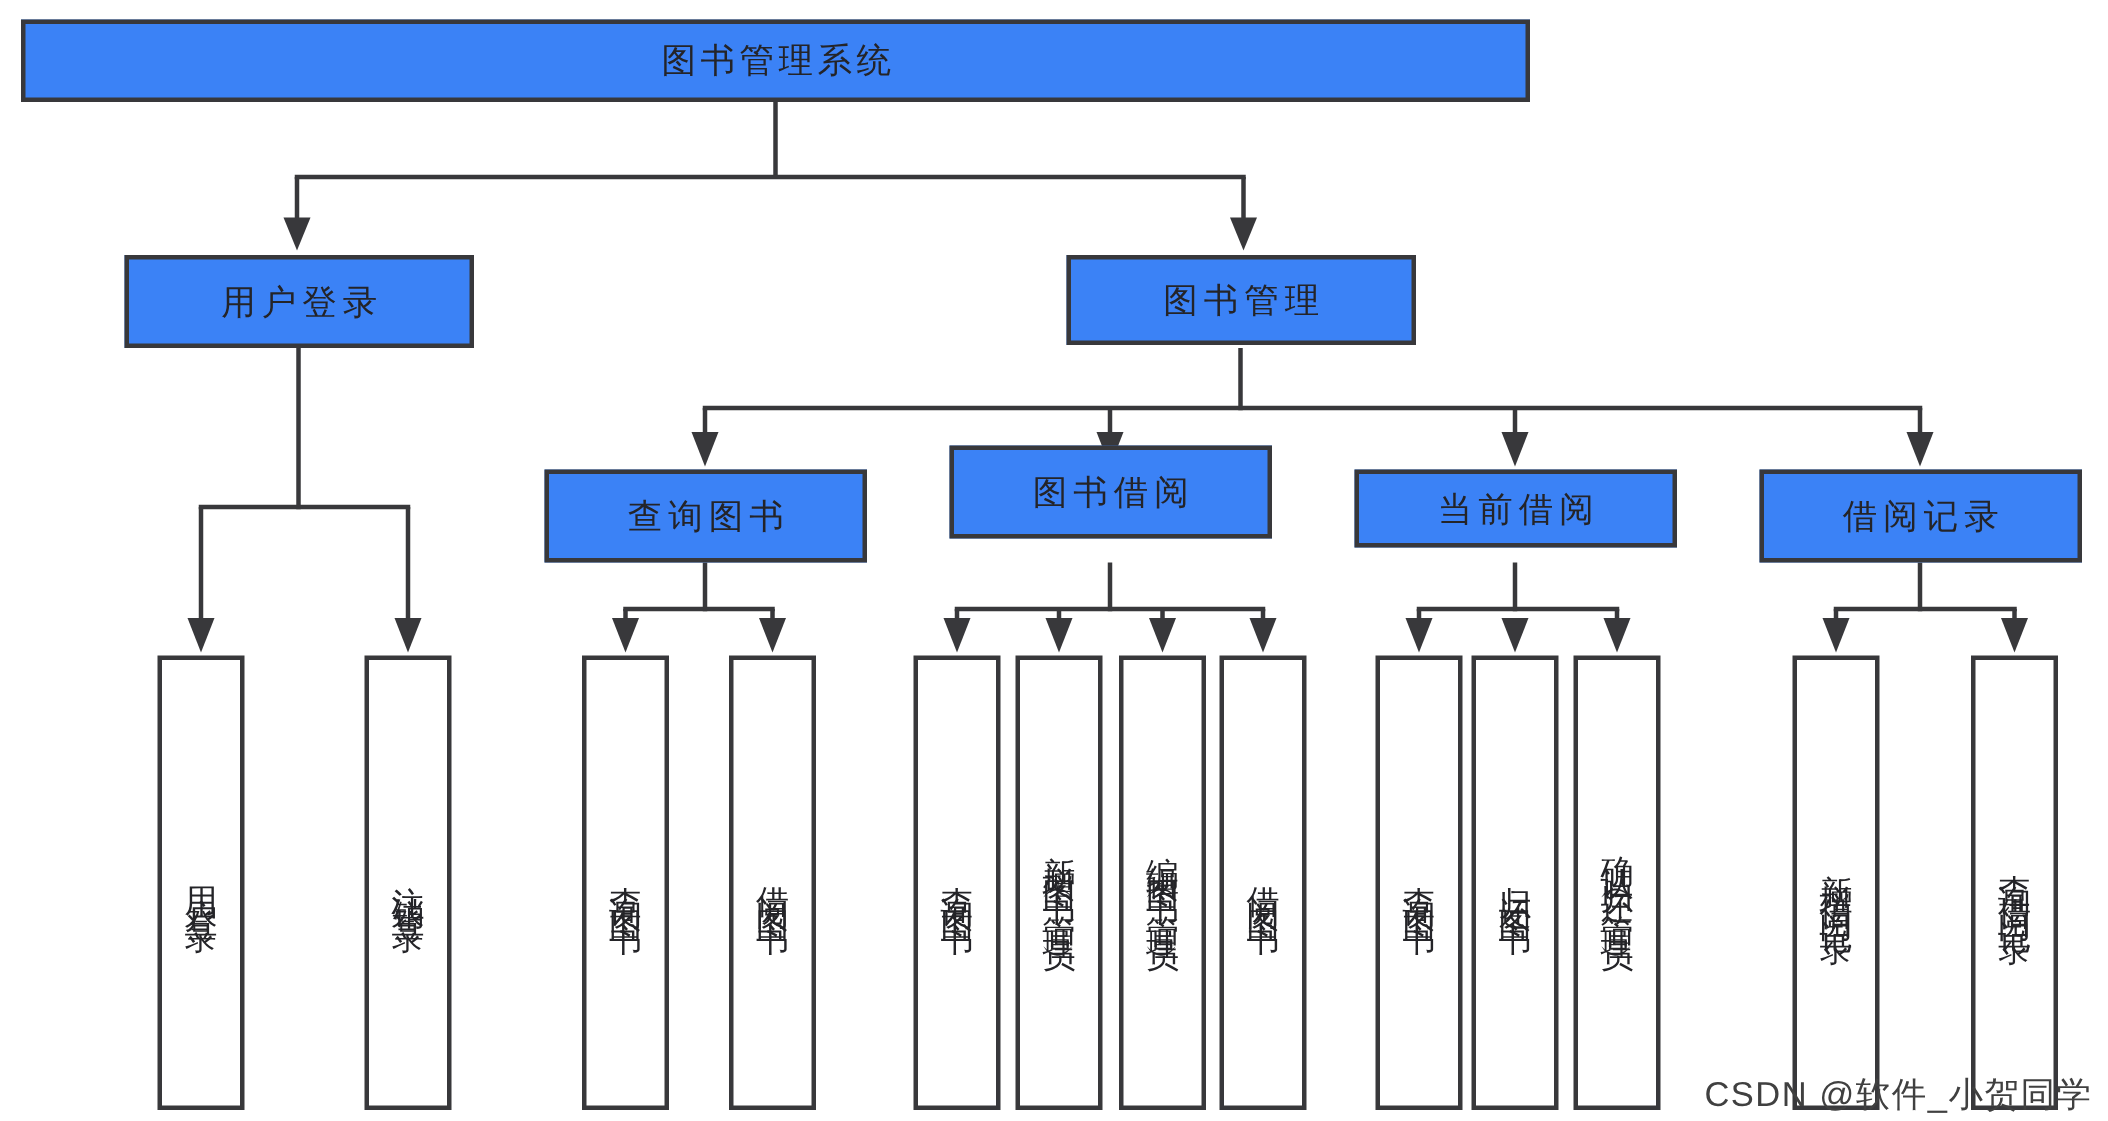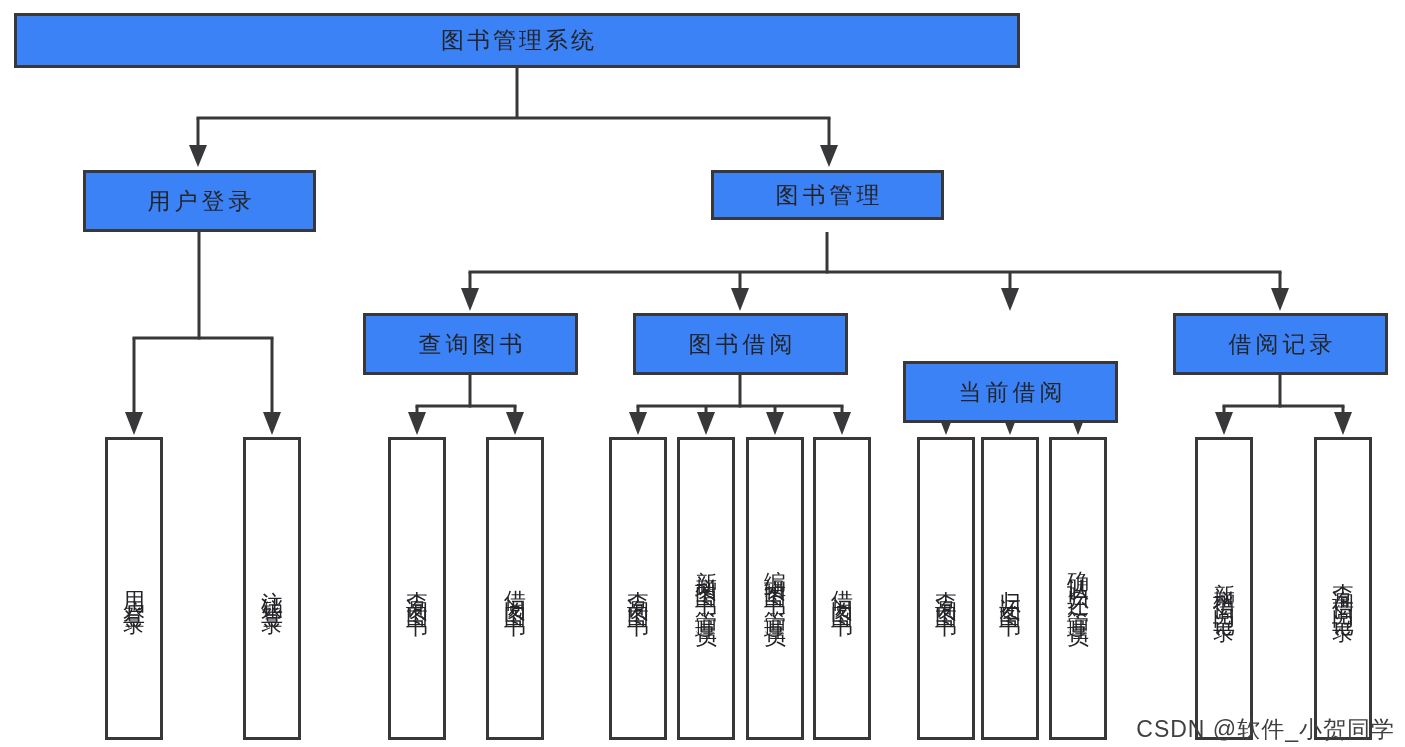--- a/index.html
+++ b/index.html
@@ -142,25 +142,25 @@
       <polygon points="1069,412 1087,412 1078,435"></polygon>
 
       <polygon points="1215,412 1233,412 1224,435"></polygon>
       <polygon points="1334,412 1352,412 1343,435"></polygon>
     </g>
   </svg>
 
   <div class="node root" style="left:14px; top:13px; width:1006px; height:55px;">图书管理系统</div>
 
   <div class="node" style="left:83px; top:170px; width:233px; height:62px;">用户登录</div>
-  <div class="node" style="left:711px; top:170px; width:233px; height:50px;text-align:center;">图书管理</div>
+  <div class="node" style="left:711px; top:170px; width:233px; height:60px;text-align:center;">图书管理</div>
 
   <div class="node" style="left:363px; top:313px; width:215px; height:62px;">查询图书</div>
-  <div class="node" style="left:633px; top:313px; width:215px; height:62px;">图书借阅</div>
-  <div class="node" style="left:903px; top:313px; width:215px; height:62px;margin-top:48px;">当前借阅</div>
+  <div class="node" style="left:633px; top:297px; width:215px; height:62px;">图书借阅</div>
+  <div class="node" style="left:903px; top:313px; width:215px; height:52px;">当前借阅</div>
   <div class="node" style="left:1173px; top:313px; width:215px; height:62px;">借阅记录</div>
 
   <div class="leaf" style="left:105px;">
     <span>用户登录</span>
   </div>
   <div class="leaf" style="left:243px;">
     <span>注销登录</span>
   </div>
 
   <div class="leaf" style="left:388px;">

